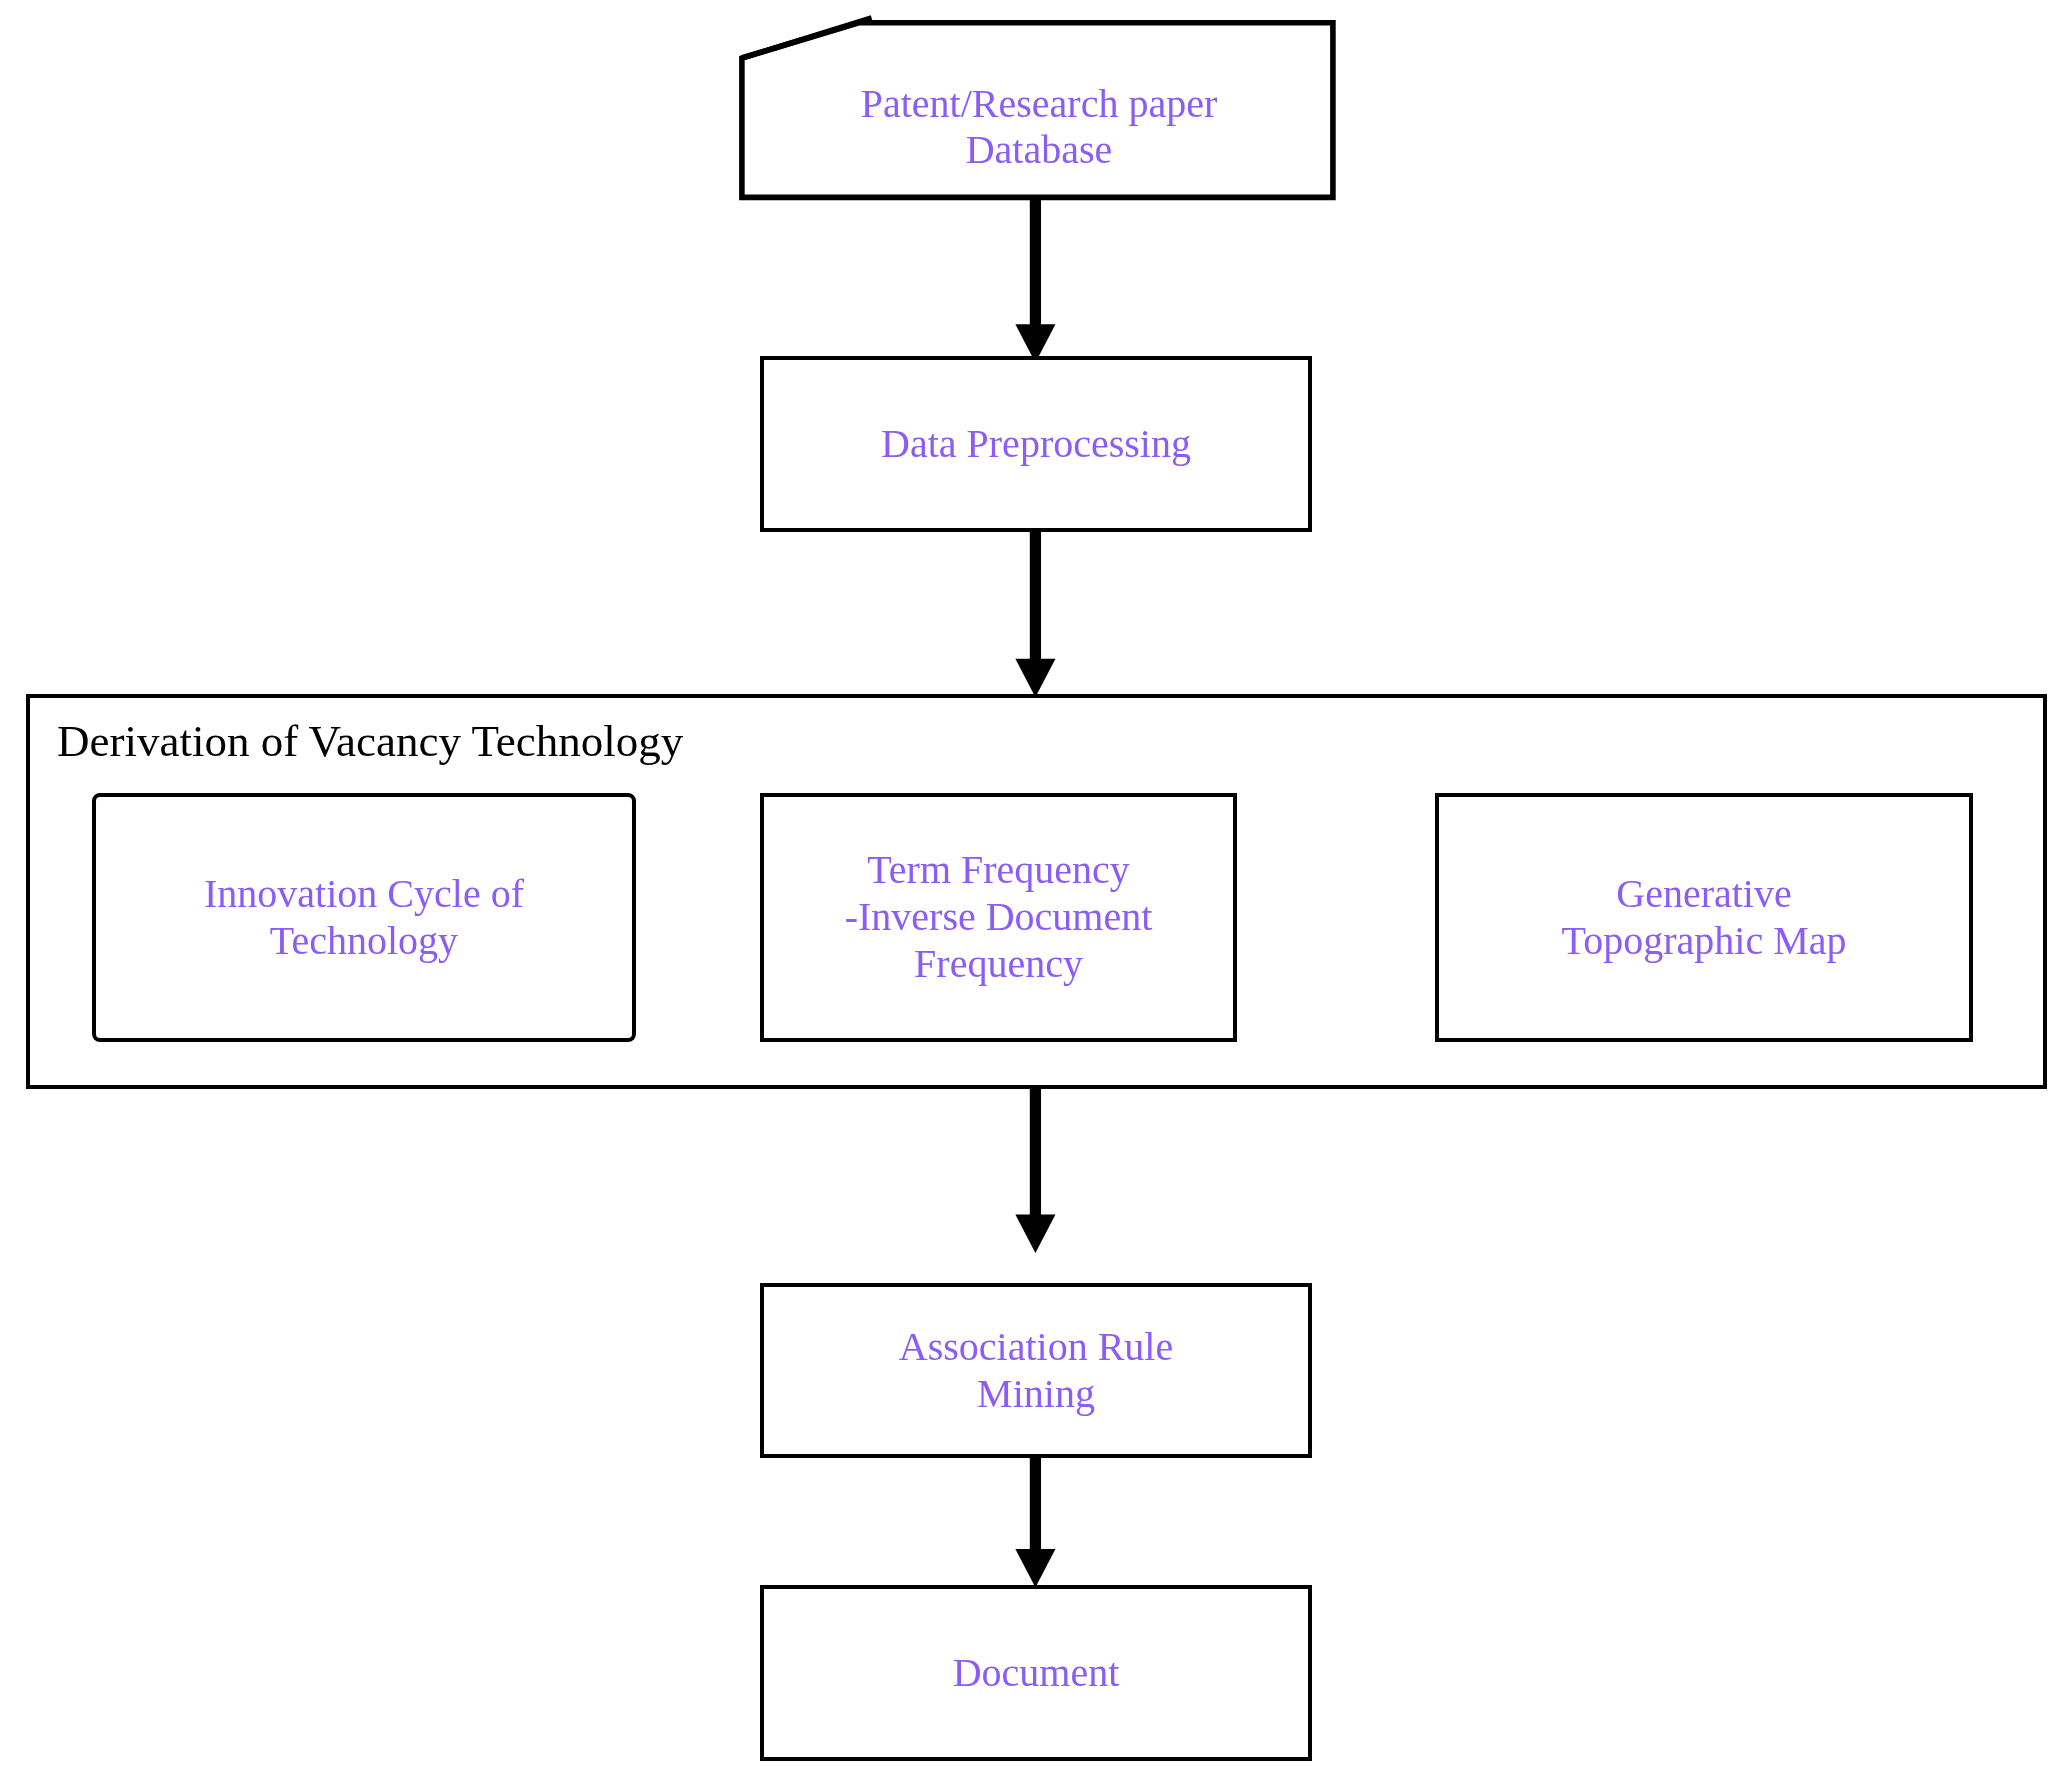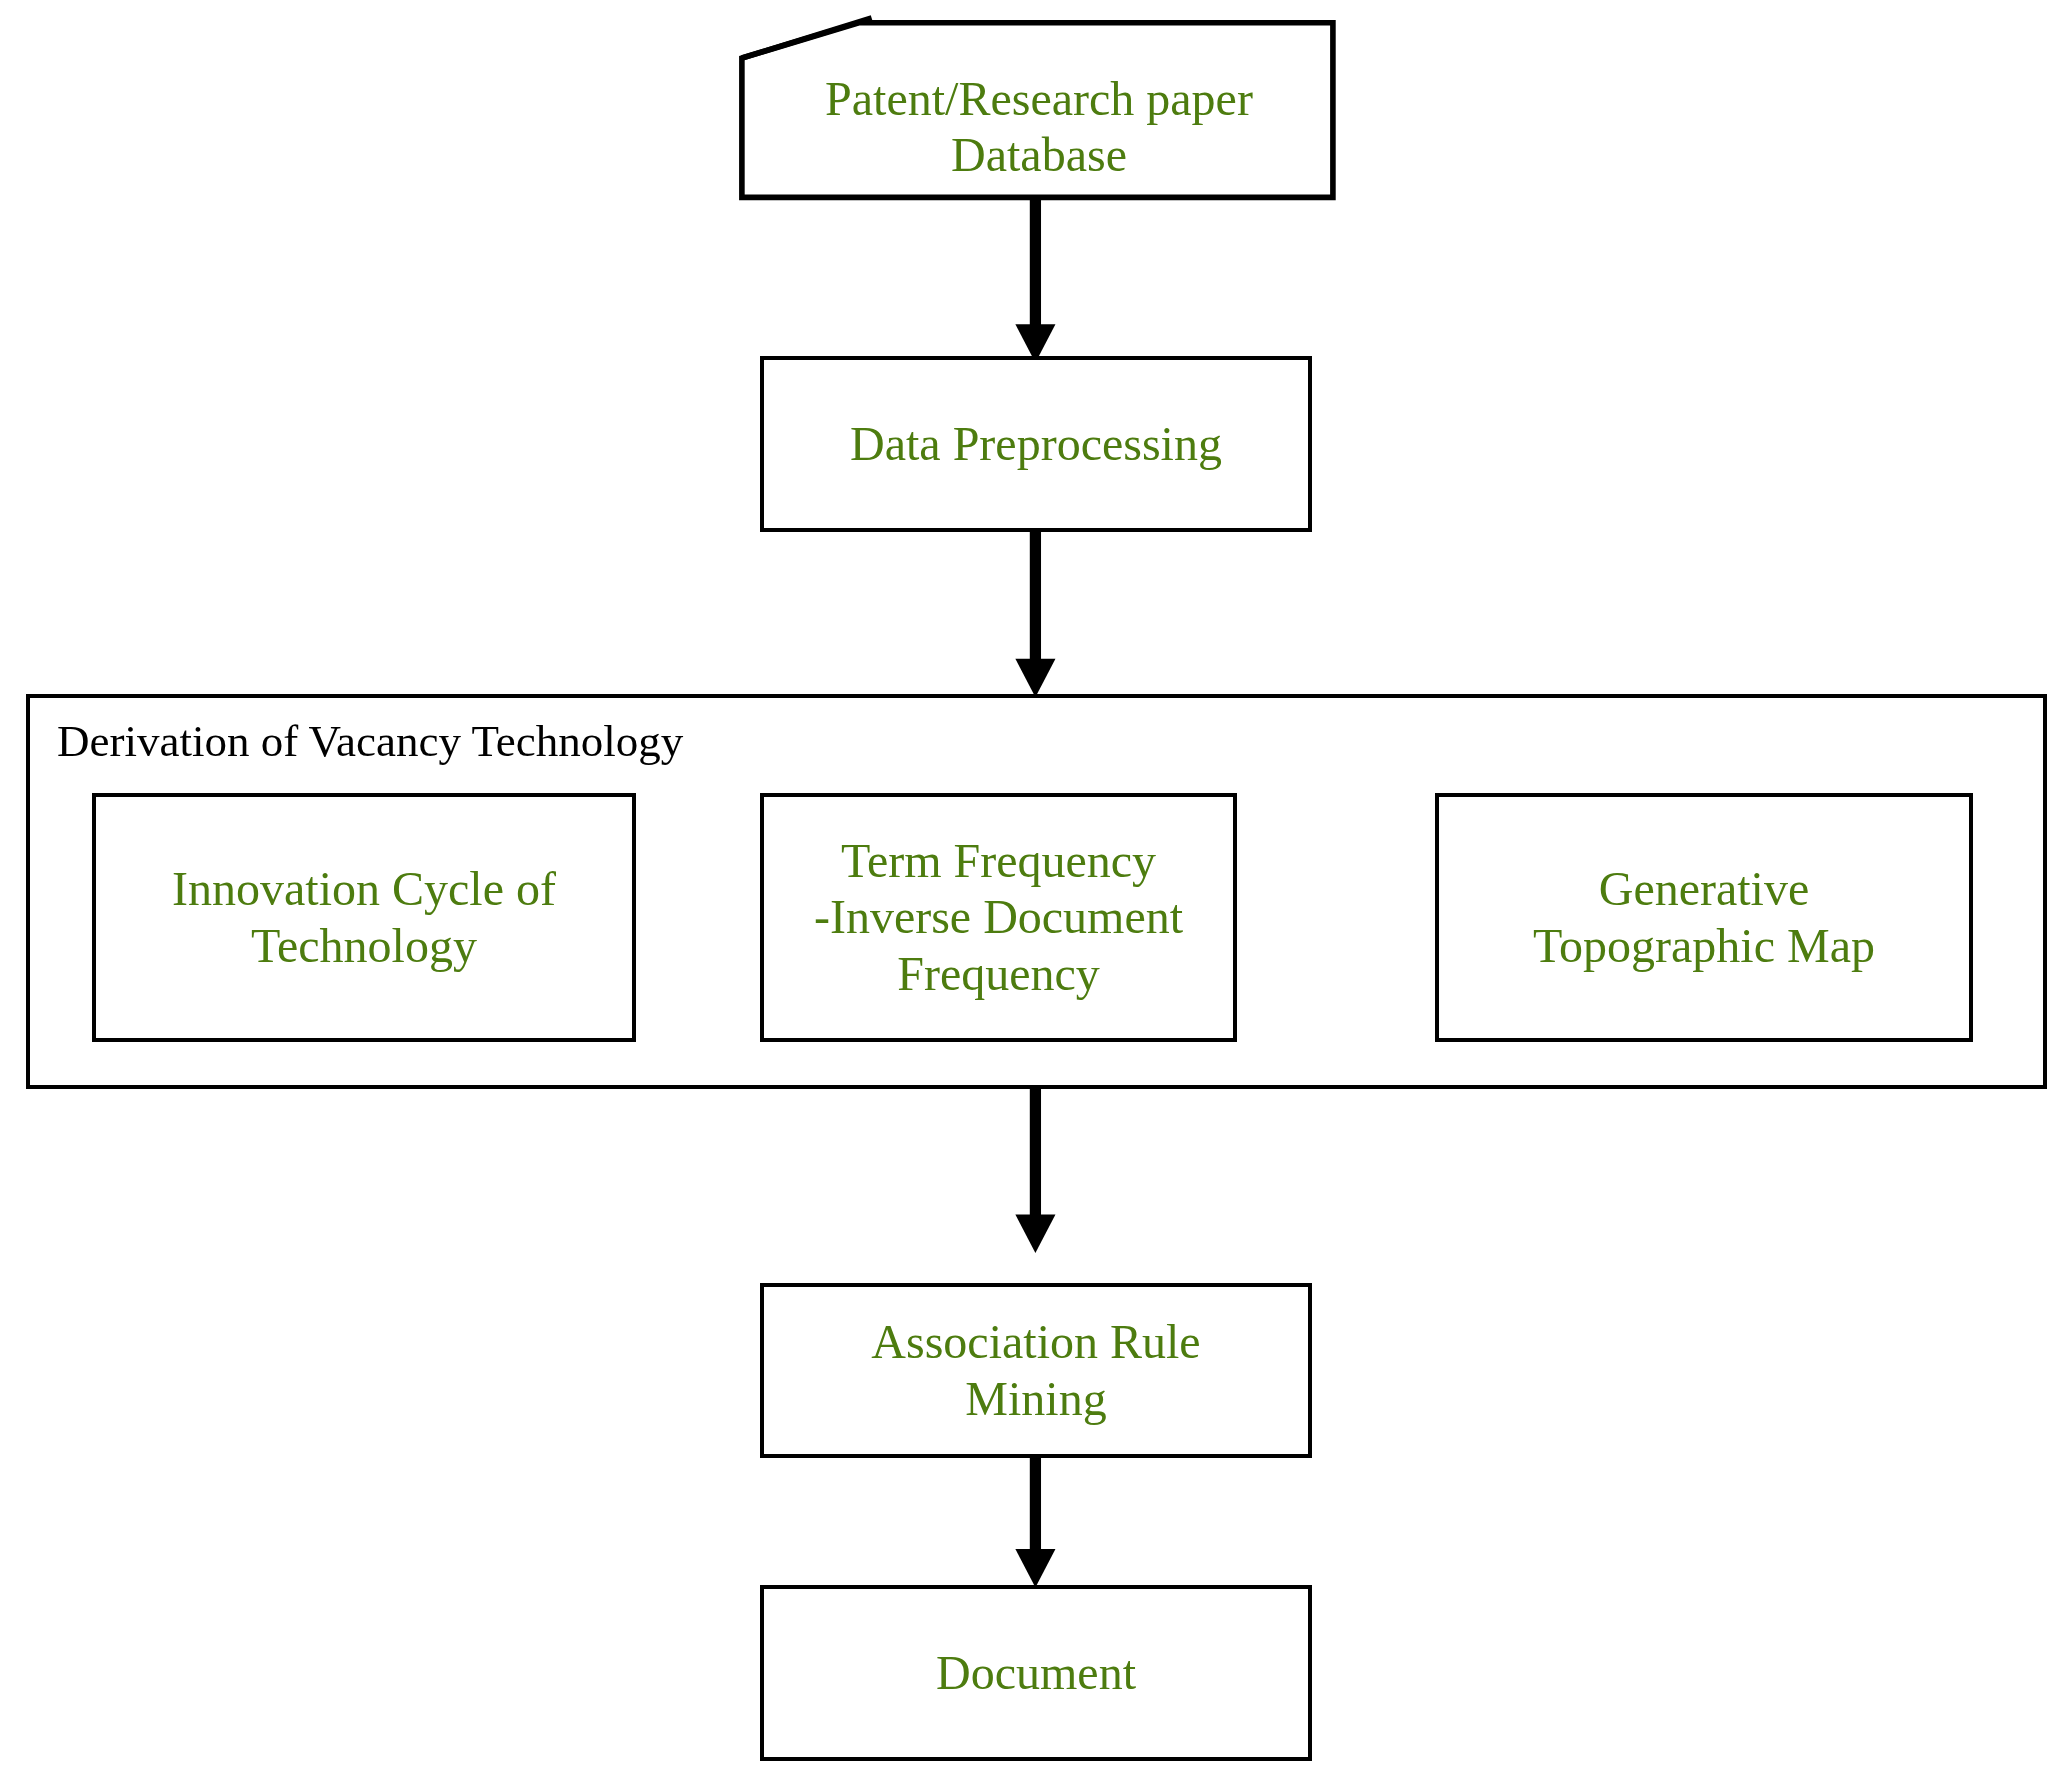--- a/index.html
+++ b/index.html
@@ -23,23 +23,23 @@
     align-items: center;
     justify-content: center;
     text-align: center;
   }
   .box {
     border: 4.8px solid #000000;
     background: #ffffff;
   }
   .label {
     white-space: pre-line;
-    font-size: 48px;
+    font-size: 40px;
     line-height: 1.17;
-    color: #4d7c0f;
+    color: #8b5cf6;
   }
   .card-node { border: none; }
   .card-outline {
     position: absolute;
     left: 0; top: 0;
   }
   .card-label-wrap {
     position: relative;
     padding-top: 37px;
   }
@@ -118,21 +118,21 @@
     </div>
   </div>
 
   <div class="node box" style="left:760px; top:356px; width:552px; height:176px;">
     <div class="label">Data Preprocessing</div>
   </div>
 
   <div class="group" style="left:26px; top:694px; width:2021px; height:395px;">
     <div class="group-label">Derivation of Vacancy Technology</div>
 
-    <div class="inner-node" style="left:62px; top:95px; width:544px; height:249px;">
+    <div class="inner-node" style="left:62px; top:95px; width:544px; height:249px;border-radius:8px;">
       <div class="label">Innovation Cycle of
 Technology</div>
     </div>
 
     <div class="inner-node" style="left:730px; top:95px; width:477px; height:249px;">
       <div class="label">Term Frequency
 -Inverse Document
 Frequency</div>
     </div>
 

